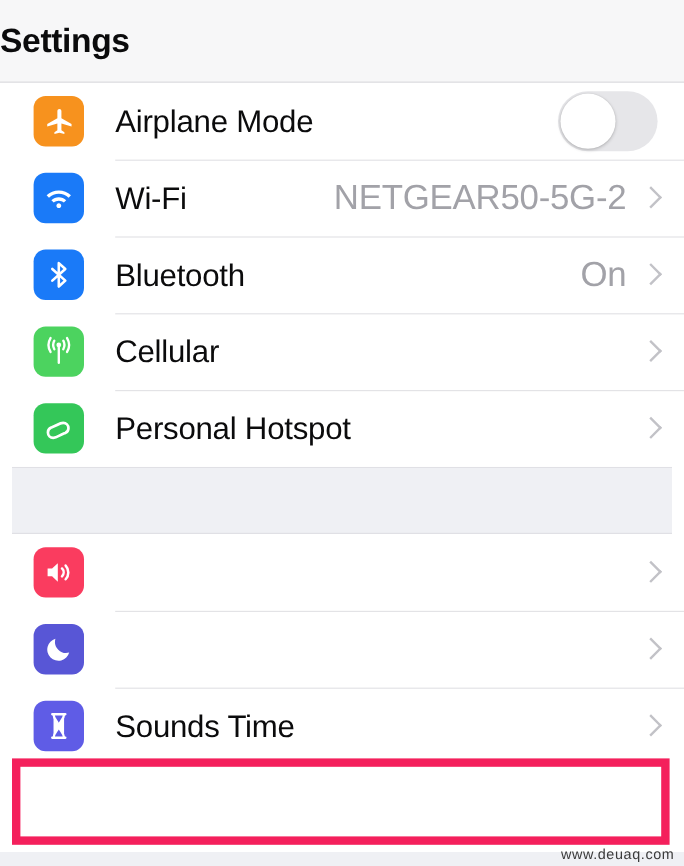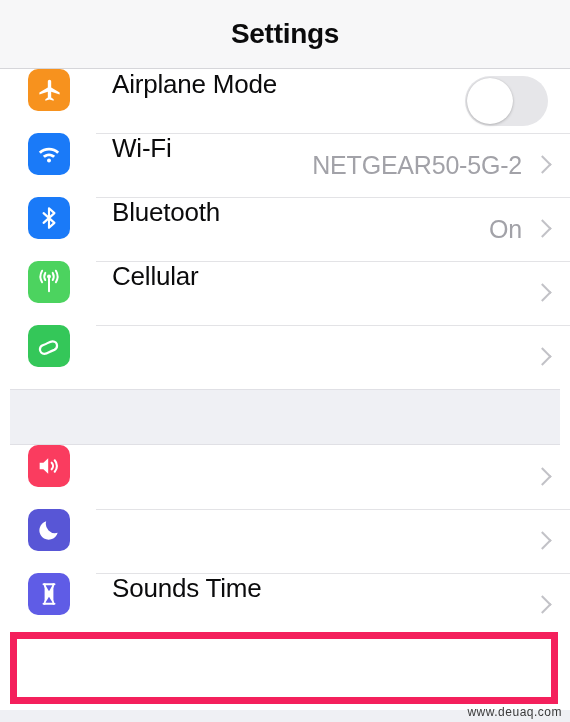--- a/index.html
+++ b/index.html
@@ -22,21 +22,21 @@
   }
 
   
   .navbar {
     position: relative;
     height: 69px;
     background: #f7f7f8;
     border-bottom: 1px solid #d6d6da;
     display: flex;
     align-items: center;
-    justify-content: center;
+    justify-content: flex-start;
   }
   .navbar-title {
     font-size: 28px;
     font-weight: bold;
     color: #0b0b0c;
     letter-spacing: -0.3px;
   }
 
   
   .table { background: #ffffff; }
@@ -47,25 +47,25 @@
     height: 56px;
     background: #eff0f4;
     border-top: 1px solid #e0e0e5;
     border-bottom: 1px solid #e0e0e5;
     margin: 0 10px;
   }
 
   .row {
     position: relative;
     display: flex;
+    align-items: center;
     height: 64px;
     padding-left: 28px;
     padding-right: 22px;
     background: #ffffff;
-    gap: 16px;
   }
 
   .row + .row::before {
     content: "";
     position: absolute;
     left: 96px;
     right: 0;
     top: 0;
     height: 1px;
     background: #e3e3e6;
@@ -93,21 +93,21 @@
   }
 
   .row-right {
     margin-left: auto;
     display: flex;
     align-items: center;
     gap: 14px;
   }
 
   .row-value {
-    font-size: 25px;
+    font-size: 29px;
     color: #a2a2a8;
     letter-spacing: -0.2px;
     white-space: nowrap;
   }
 
   .chevron {
     width: 12px;
     height: 21px;
     flex: 0 0 12px;
     position: relative;
@@ -248,20 +248,21 @@
           <div class="chevron"></div>
         </div>
       </div>
 
       <div class="row">
         <div class="icon" style="background:#34c759">
           <svg width="27" height="27" viewBox="0 0 24 24" fill="none" stroke="#ffffff" stroke-width="2" stroke-linecap="round">
             <path d="M14.8 7.4c2.2 0 3.9 1.8 3.9 4 0 1.6-1 3-2.4 3.6-1.5.6-2.6 1-4.3 1.9-1.8 1-2.9 1.6-4.6 1.6-2.2 0-3.9-1.8-3.9-4 0-1.6 1-3 2.4-3.6 1.5-.6 2.6-1 4.3-1.9 1.8-1 2.9-1.6 4.6-1.6z"></path>
           </svg>
         </div>
+        <div class="row-label">Personal Hotspot</div>
         <div class="row-right">
           <div class="chevron"></div>
         </div>
       </div>
     </div>
 
     <div class="group-gap"></div>
 
     <div class="section">
 

